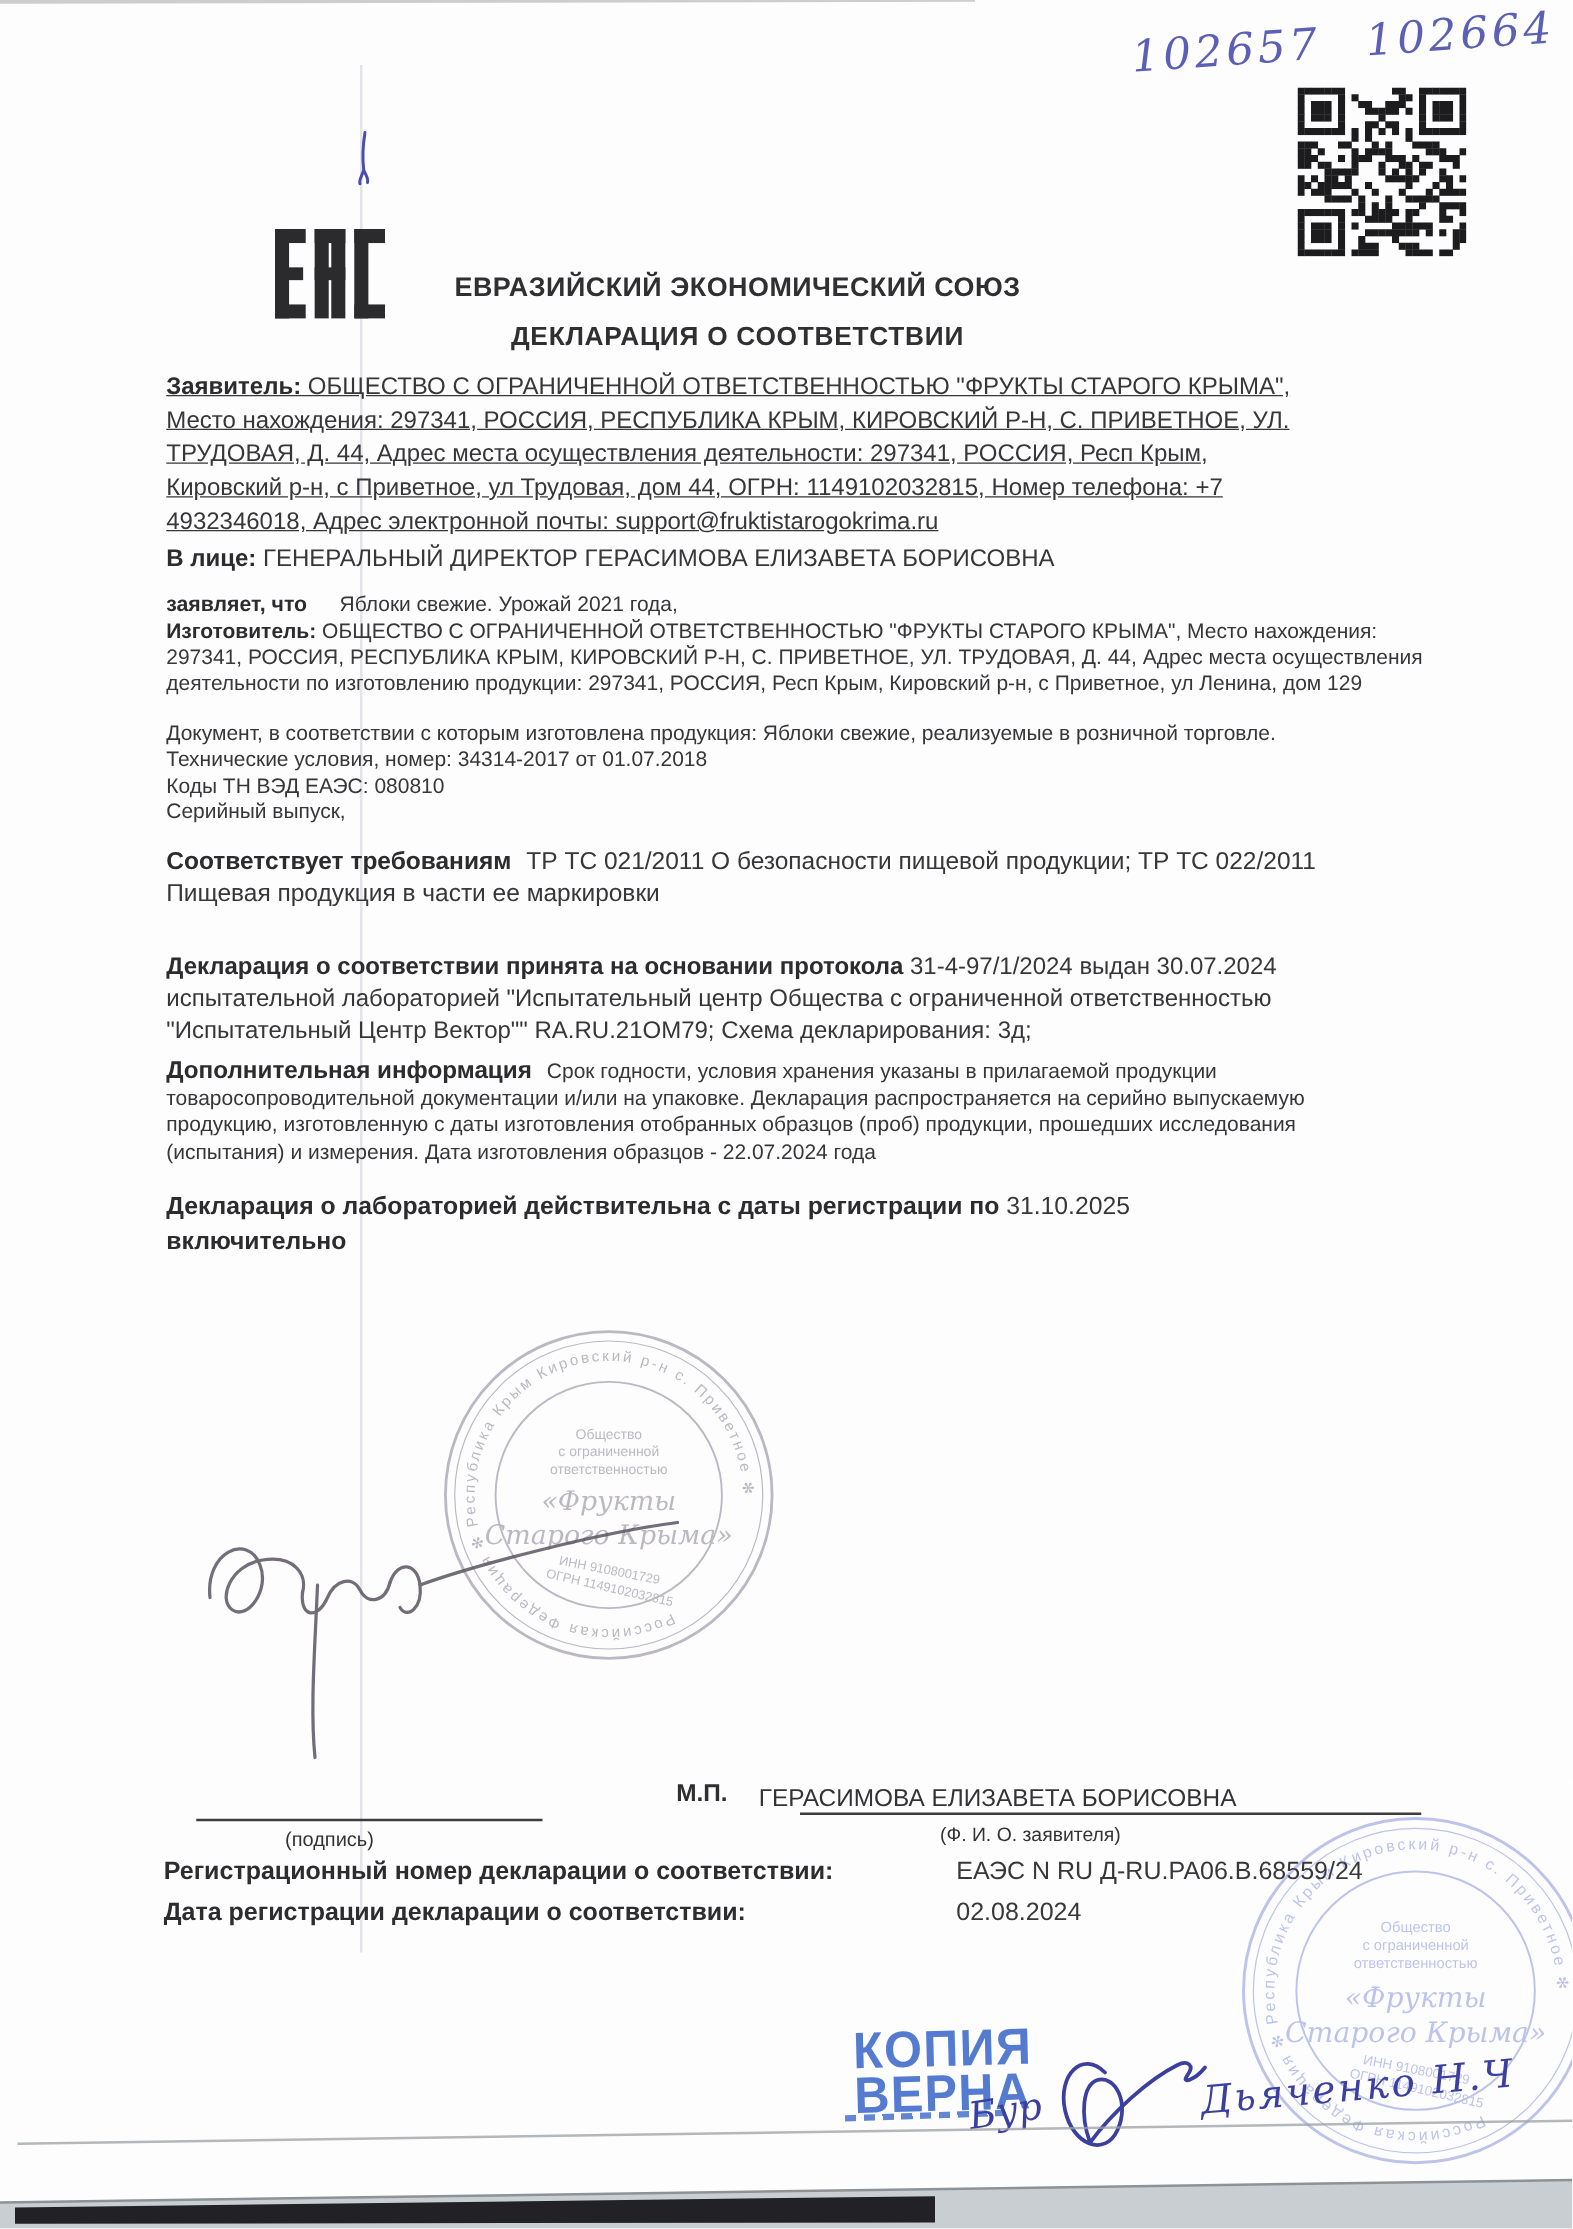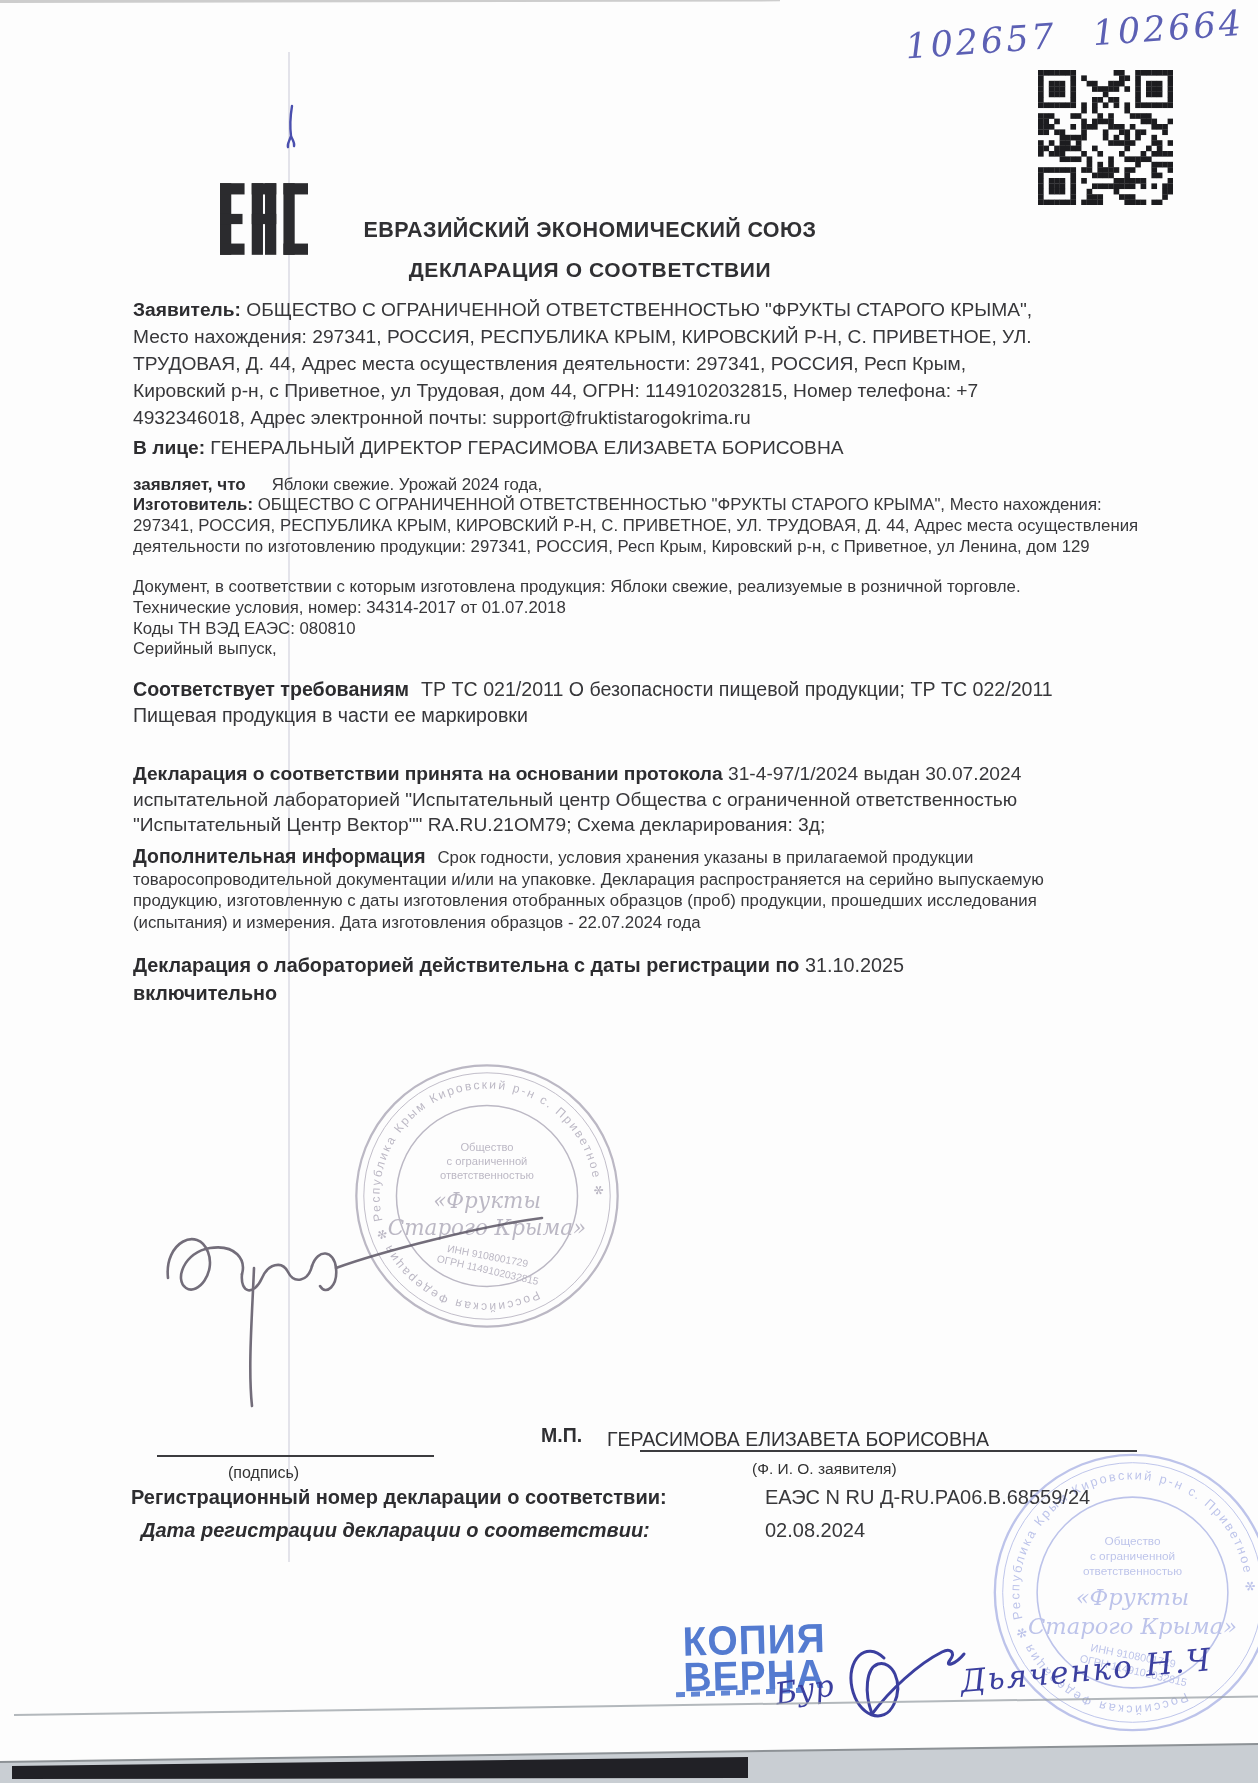--- a/index.html
+++ b/index.html
@@ -371,30 +371,30 @@
         <rect x="31" y="30" width="24" height="10"></rect>
       <rect x="62" y="0" width="11" height="70"></rect>
         <rect x="62" y="0" width="24" height="11"></rect>
       <rect x="62" y="59" width="24" height="11"></rect>
     </g>
   </svg>
 
   <div class="abs title-wrap" id="title-doc">ДЕКЛАРАЦИЯ О СООТВЕТСТВИИ</div>
   <div class="abs title-wrap" id="title-union">ЕВРАЗИЙСКИЙ ЭКОНОМИЧЕСКИЙ СОЮЗ</div>
 
-  <div class="abs para" style="top:296px;width:905px;">
+  <div class="abs para" style="top:296px;width:905px;text-decoration:underline;">
     <b>Заявитель:</b><span> ОБЩЕСТВО С ОГРАНИЧЕННОЙ ОТВЕТСТВЕННОСТЬЮ "ФРУКТЫ СТАРОГО КРЫМА", Место нахождения: 297341, РОССИЯ, РЕСПУБЛИКА КРЫМ, КИРОВСКИЙ Р-Н, С. ПРИВЕТНОЕ, УЛ. ТРУДОВАЯ, Д. 44, Адрес места осуществления деятельности: 297341, РОССИЯ, Респ Крым, Кировский р-н, с Приветное, ул Трудовая, дом 44, ОГРН: 1149102032815, Номер телефона: +7 4932346018, Адрес электронной почты: support@fruktistarogokrima.ru</span>
   </div>
 
   <div class="abs para nowrap" style="top:434px;">
     <b>В лице:</b><span> ГЕНЕРАЛЬНЫЙ ДИРЕКТОР ГЕРАСИМОВА ЕЛИЗАВЕТА БОРИСОВНА</span>
   </div>
 
   <div class="abs para nowrap biggap" style="top:470px;">
-    <b style="font-size:17px">заявляет, что</b><span class="small">Яблоки свежие. Урожай 2024 года,</span>
+    <b style="font-size:17px">заявляет, что</b><span class="small">Яблоки свежие. Урожай 2021 года,</span>
   </div>
 
   <div class="abs para small" style="top:495px;width:1025px;">
     <b>Изготовитель:</b><span> ОБЩЕСТВО С ОГРАНИЧЕННОЙ ОТВЕТСТВЕННОСТЬЮ "ФРУКТЫ СТАРОГО КРЫМА", Место нахождения: 297341, РОССИЯ, РЕСПУБЛИКА КРЫМ, КИРОВСКИЙ Р-Н, С. ПРИВЕТНОЕ, УЛ. ТРУДОВАЯ, Д. 44, Адрес места осуществления деятельности по изготовлению продукции: 297341, РОССИЯ, Респ Крым, Кировский р-н, с Приветное, ул Ленина, дом 129</span>
   </div>
 
   <div class="abs para small" style="top:577px;width:1060px;">Документ, в соответствии с которым изготовлена продукция: Яблоки свежие, реализуемые в розничной торговле.</div>
   <div class="abs para small" style="top:598px;">Технические условия, номер: 34314-2017 от 01.07.2018</div>
   <div class="abs para small" style="top:619px;">Коды ТН ВЭД ЕАЭС: 080810</div>
   <div class="abs para small" style="top:639px;">Серийный выпуск,</div>
@@ -451,21 +451,21 @@
   <div class="abs sigline" style="left:157px;top:1455px;width:277px;"></div>
   <div class="abs cap" style="left:228px;top:1464px;">(подпись)</div>
 
   <div class="abs" style="left:541px;top:1424px;font-weight:bold;font-size:19.5px;color:#2f2f32;">М.П.</div>
   <div class="abs nowrap" style="left:607px;top:1428px;font-size:19.5px;color:#333336;">ГЕРАСИМОВА ЕЛИЗАВЕТА БОРИСОВНА</div>
   <div class="abs sigline" style="left:640px;top:1450px;width:497px;"></div>
   <div class="abs cap" style="left:752px;top:1460px;font-size:15.5px;">(Ф. И. О. заявителя)</div>
 
   <div class="abs reg-label" style="left:131px;top:1486px;">Регистрационный номер декларации о соответствии:</div>
   <div class="abs reg-value" style="left:765px;top:1486px;">ЕАЭС N RU Д-RU.РА06.В.68559/24</div>
-  <div class="abs reg-label" style="left:141px;top:1519px;font-style:italic;">Дата регистрации декларации о соответствии:</div>
+  <div class="abs reg-label" style="left:131px;top:1519px;">Дата регистрации декларации о соответствии:</div>
   <div class="abs reg-value" style="left:765px;top:1519px;">02.08.2024</div>
 
   <svg class="abs" style="left:985px;top:1445px;opacity:0.38;" width="295" height="295" viewBox="0 0 300 300">
     <g stroke="#5668cc" fill="none">
       <circle cx="150" cy="150" r="140" stroke-width="2.4"></circle>
       <circle cx="150" cy="150" r="132" stroke-width="1"></circle>
       <circle cx="150" cy="150" r="97" stroke-width="1.6"></circle>
     </g>
     <defs>
       <path id="b-ring" d="M 35,150 A 115,115 0 1 1 35,150.01" fill="none"></path>

